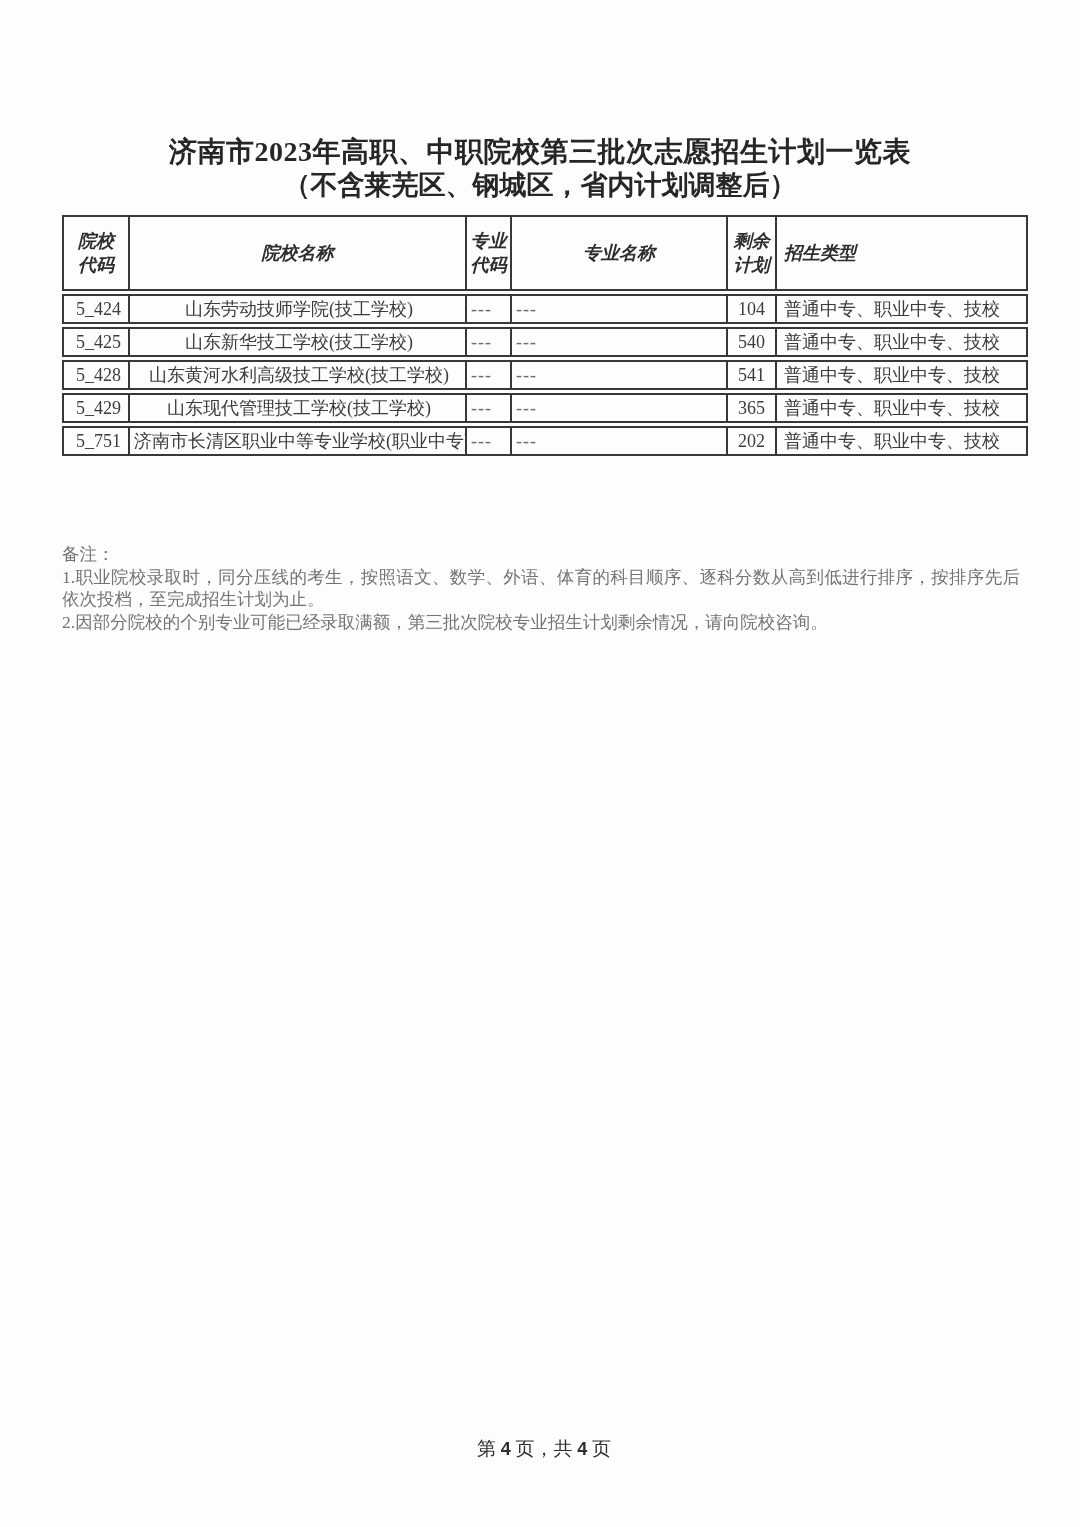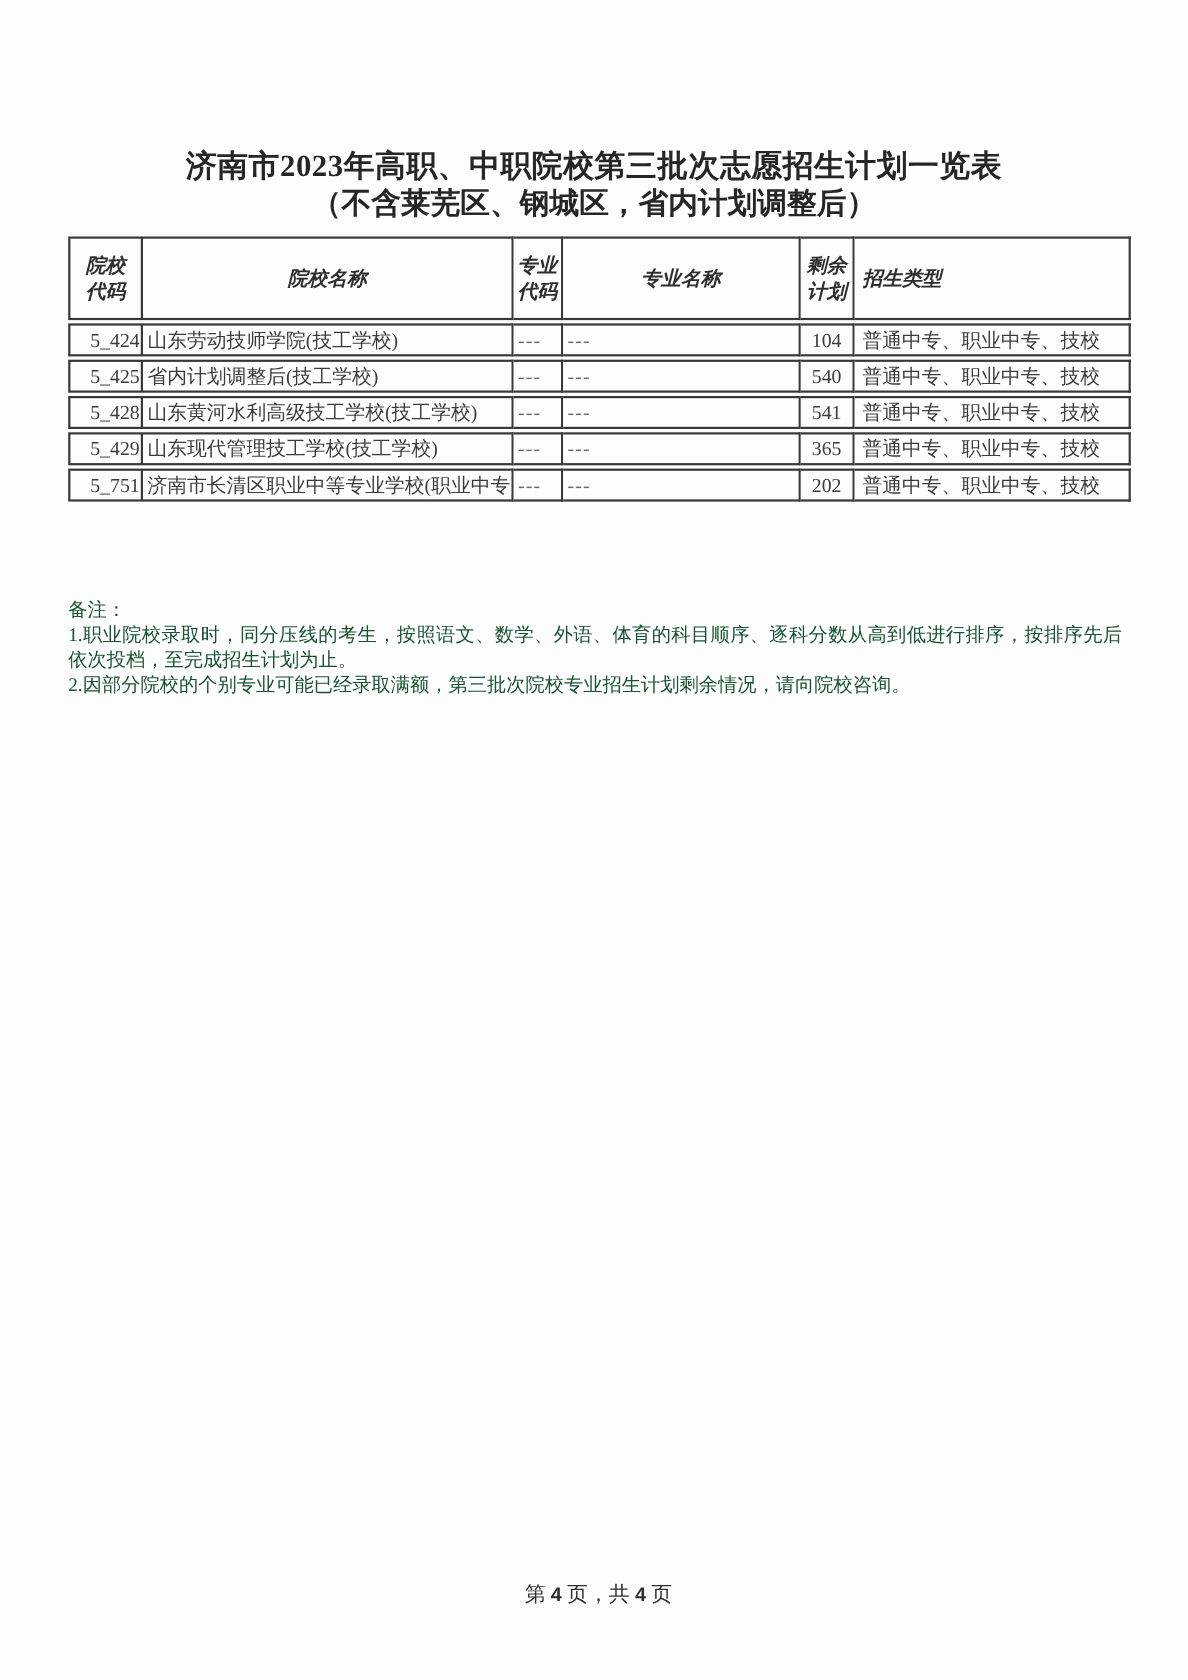--- a/index.html
+++ b/index.html
@@ -68,34 +68,34 @@
   .plan-table th.th-left {
     text-align: left;
     padding-left: 7px;
   }
   .plan-table td {
     height: 30px;
     font-size: 18px;
     color: #3c3c3c;
     white-space: nowrap;
   }
-  td.cell-code   { text-align: right;  padding-left: 6px; }
-  td.cell-name   { text-align: left;  padding-left: 4px; }
+  td.cell-code   { text-align: center;  padding-left: 6px; }
+  td.cell-name   { text-align: center;  padding-left: 4px; }
   td.cell-dash   { text-align: left;  padding-left: 4px; color: #6b6b6b; letter-spacing: 1px; }
   td.cell-remain { text-align: right; padding-right: 10px; }
   td.cell-type   { text-align: left;  padding-left: 7px; }
   
   .notes {
     position: absolute;
     top: 543px;
     left: 62px;
     width: 958px;
     font-size: 17.5px;
     line-height: 22.5px;
-    color: #14532d;
+    color: #737373;
     text-align: justify;
   }
   .notes .note-item { text-align: justify; }
   
   .footer {
     position: absolute;
     top: 1436px;
     left: 4px;
     width: 100%;
     text-align: center;
@@ -144,21 +144,21 @@
       <tr>
         <td class="cell-code">5_424</td>
         <td class="cell-name">山东劳动技师学院(技工学校)</td>
         <td class="cell-dash">---</td>
         <td class="cell-dash">---</td>
         <td class="cell-remain">104</td>
         <td class="cell-type">普通中专、职业中专、技校</td>
       </tr>
       <tr>
         <td class="cell-code">5_425</td>
-        <td class="cell-name">省内计划调整后(技工学校)</td>
+        <td class="cell-name">山东新华技工学校(技工学校)</td>
         <td class="cell-dash">---</td>
         <td class="cell-dash">---</td>
         <td class="cell-remain">540</td>
         <td class="cell-type">普通中专、职业中专、技校</td>
       </tr>
       <tr>
         <td class="cell-code">5_428</td>
         <td class="cell-name">山东黄河水利高级技工学校(技工学校)</td>
         <td class="cell-dash">---</td>
         <td class="cell-dash">---</td>

